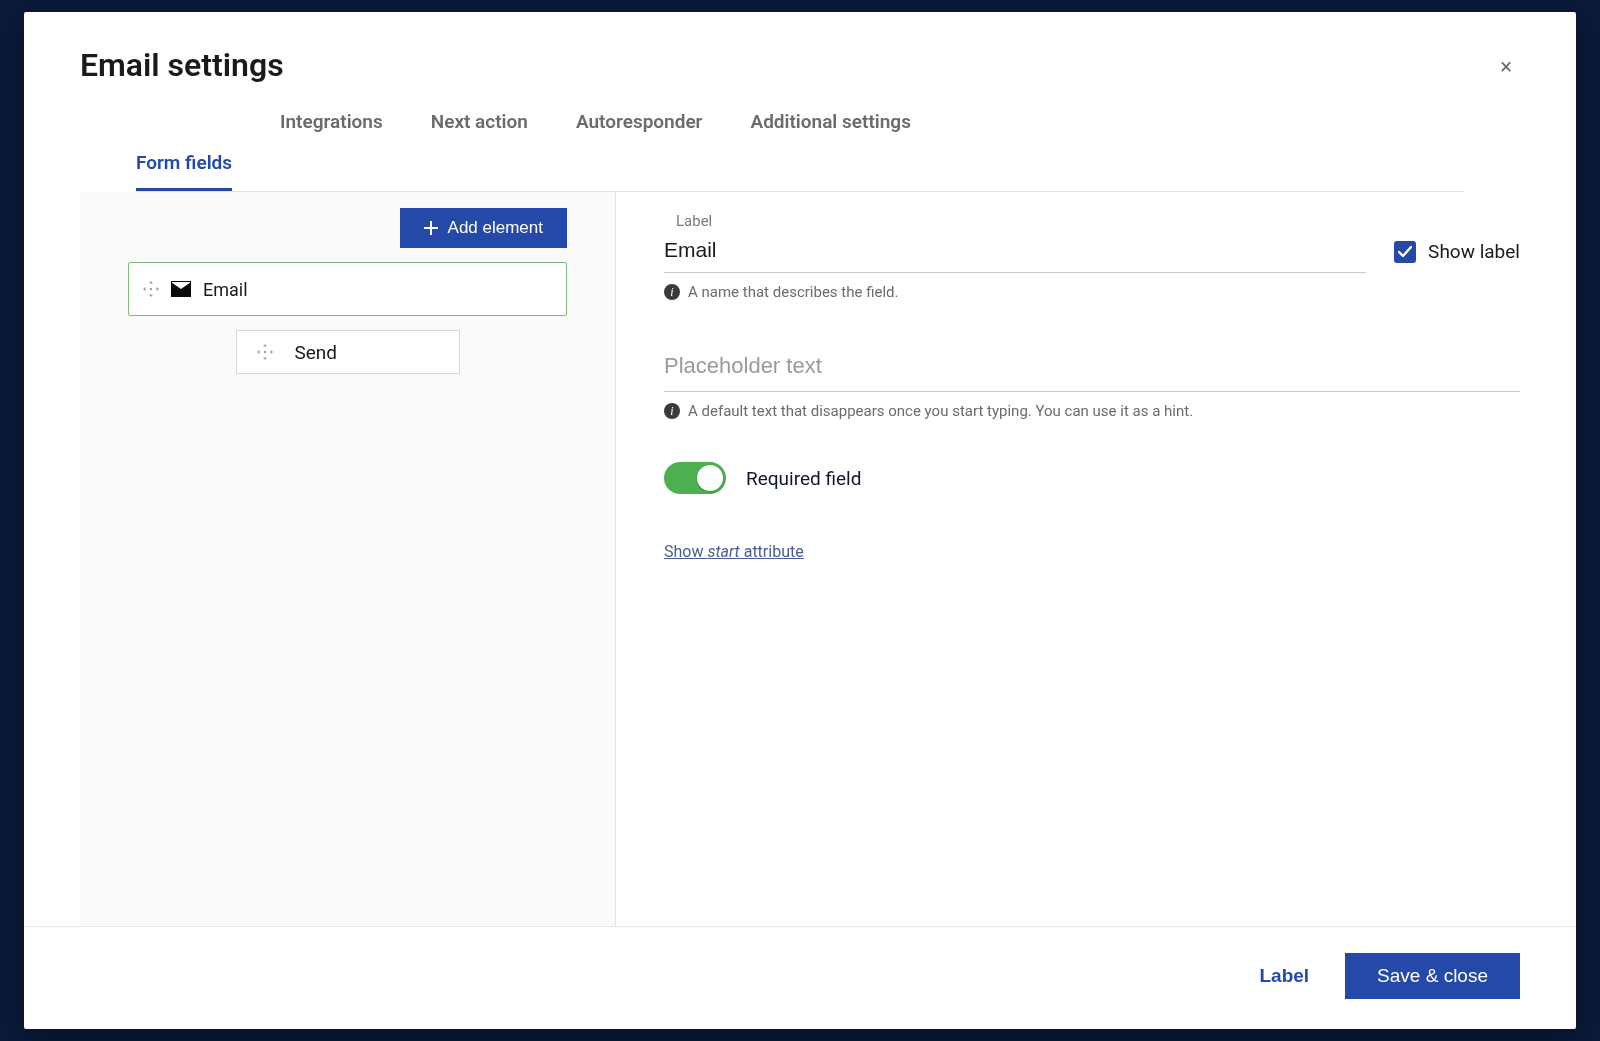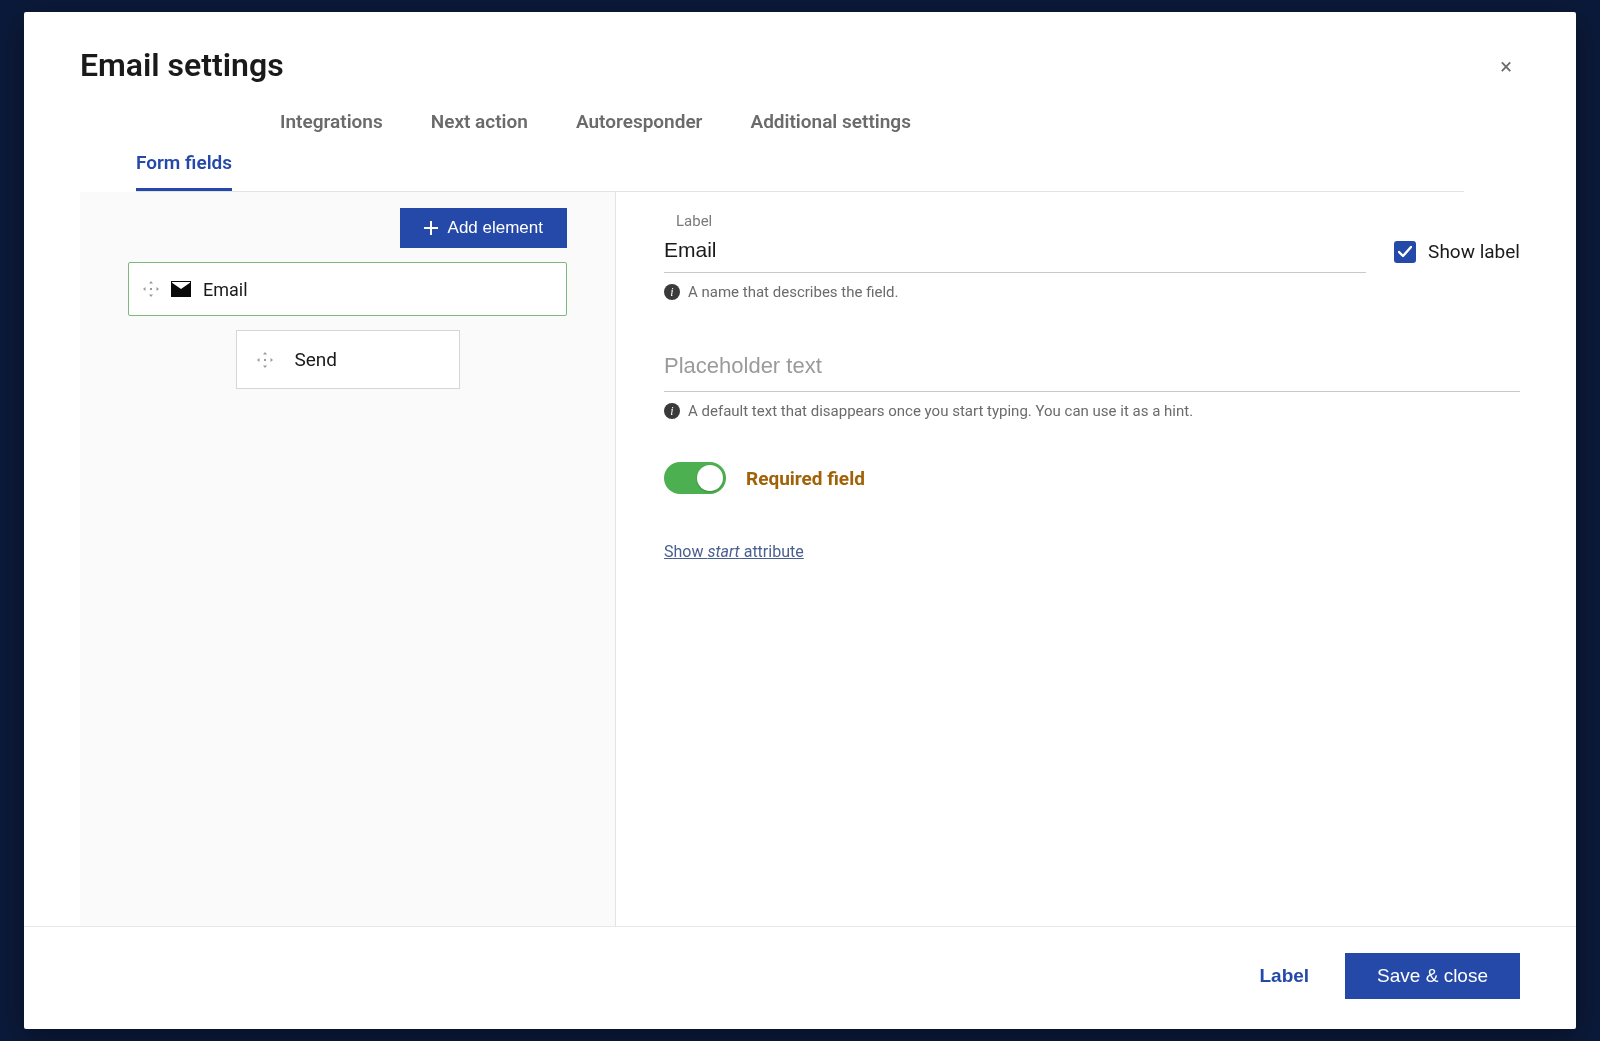--- a/index.html
+++ b/index.html
@@ -120,21 +120,21 @@
     display: inline-flex;
     color: #0a0a0a;
   }
   .field-card .label {
     font-size: 18px;
     color: #1a1a1a;
   }
   .submit-card {
     background: #fff;
     border: 1px solid #d6d6d6;
-    height: 59px;
+    height: 44px;
     width: 224px;
     margin: 0 auto;
     display: flex;
     align-items: center;
     padding: 10px 20px;
     gap: 22px;
     cursor: pointer;
   }
   .submit-card .label {
     font-size: 19px;
@@ -231,22 +231,21 @@
   .toggle .knob {
     position: absolute;
     right: 3px; top: 3px;
     width: 26px; height: 26px;
     border-radius: 50%;
     background: #ffffff;
     box-shadow: 0 1px 2px rgba(0,0,0,0.2);
   }
   .toggle-label {
     font-size: 19px;
-    color: #a16207;
-    font-weight: bold;
+    color: #0f172a;
   }
   .name-link {
     font-size: 16px;
     color: #4a5f8f;
     text-decoration: underline;
     cursor: pointer;
   }
   .name-link .ital { font-style: italic; }
 
   .footer {

